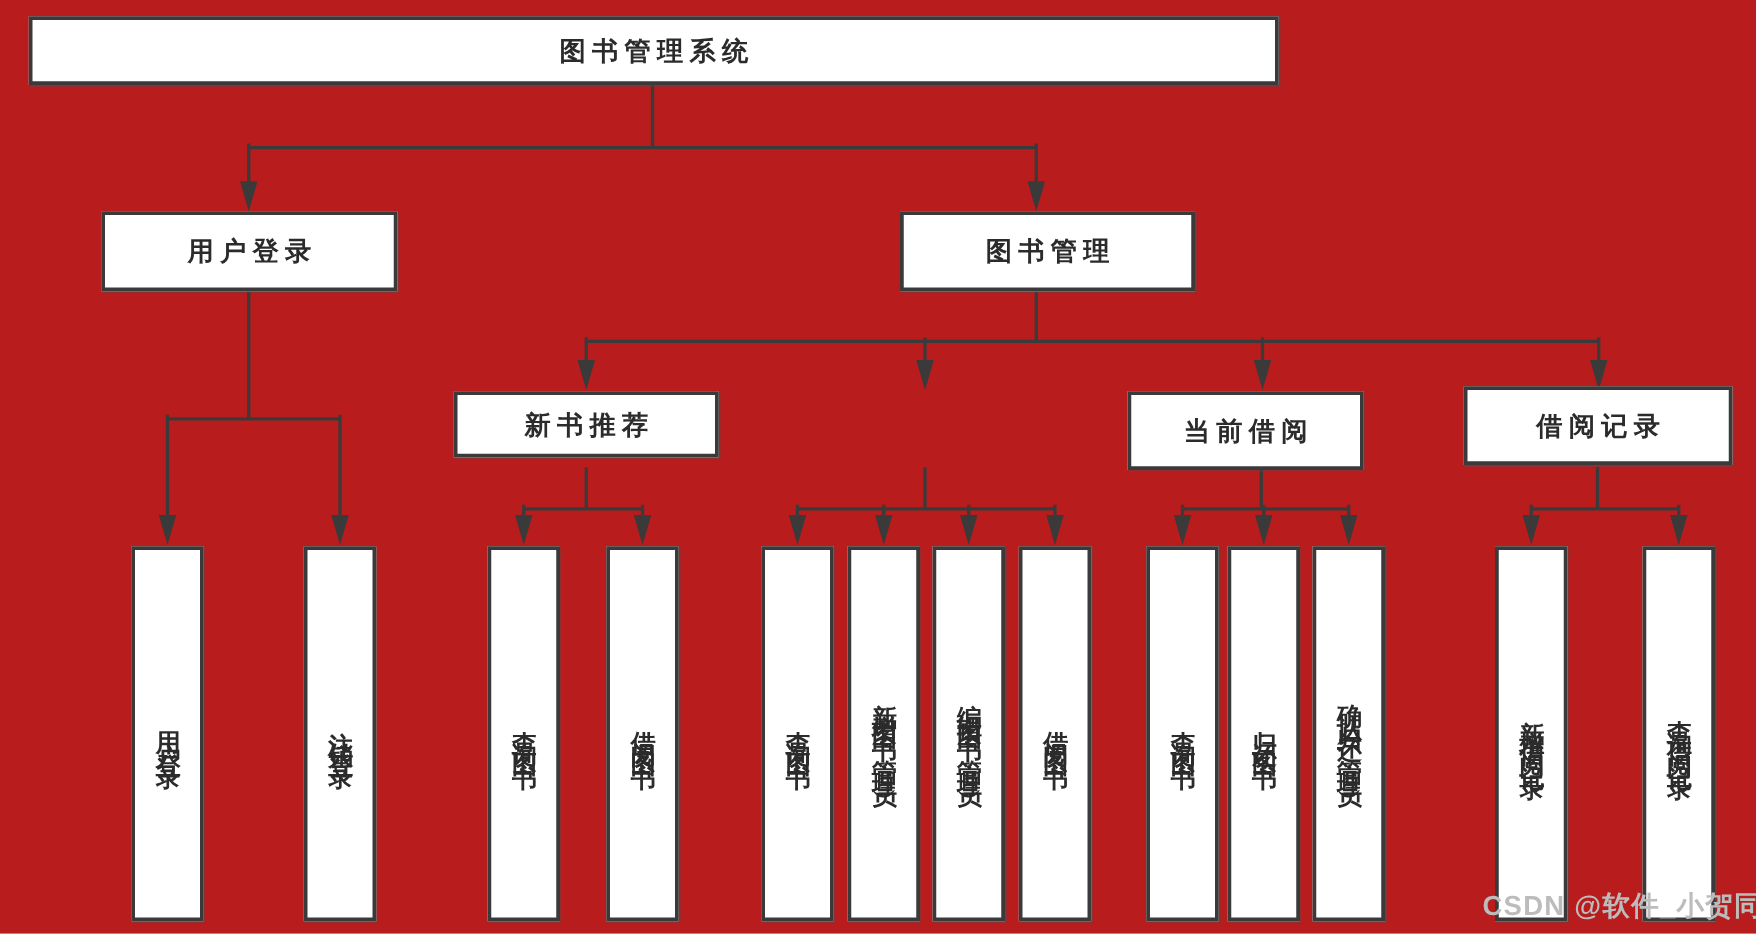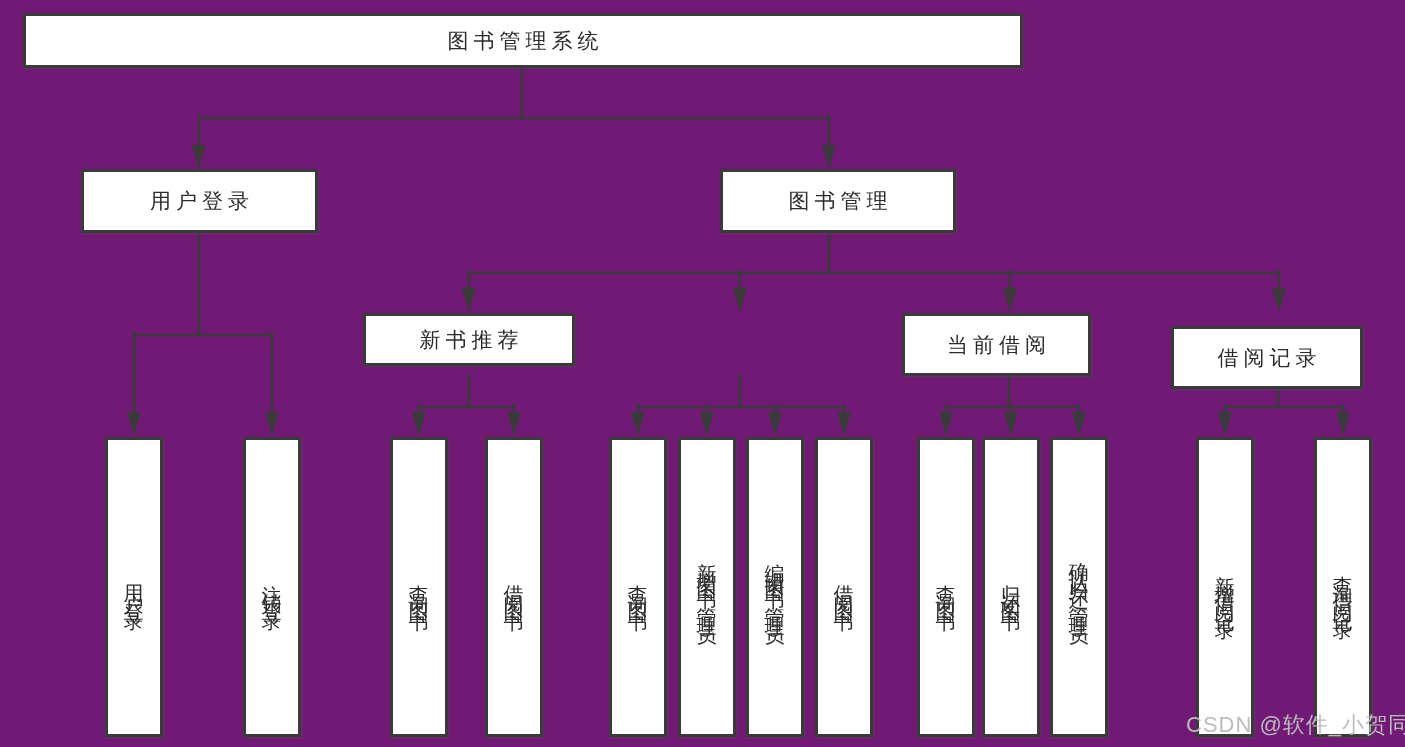--- a/index.html
+++ b/index.html
@@ -1,22 +1,23 @@
 <!DOCTYPE html>
 <html><head>
 <meta charset="utf-8">
 <style>
   html, body { margin: 0; padding: 0; background: #ffffff; }
   .stage {
     position: relative;
     width: 1405px;
     height: 747px;
-    background: #701a75;
+    background: #b91c1c;
     font-family: "Liberation Sans", "DejaVu Sans", sans-serif;
     overflow: hidden;
+    font-weight: bold;
   }
   svg.wires { position: absolute; left: 0; top: 0; z-index: 1; }
   .node {
     position: absolute;
     box-sizing: border-box;
     background: #ffffff;
     border: 3px solid #3a3a3a;
     box-shadow: 1.5px 1.5px 0 rgba(80,80,80,0.35);
     display: flex;
     align-items: center;
@@ -80,21 +81,21 @@
     </g>
   </svg>
 
   <div class="node h" style="left:23px; top:13px; width:1000px; height:55px">图书管理系统</div>
 
   <div class="node h" style="left:81px; top:169px; width:237px; height:64px">用户登录</div>
   <div class="node h" style="left:720px; top:169px; width:236px; height:64px">图书管理</div>
 
   <div class="node h" style="left:363px; top:313px; width:212px; height:53px">新书推荐</div>
   <div class="node h" style="left:902px; top:313px; width:189px; height:63px">当前借阅</div>
-  <div class="node h" style="left:1171px; top:326px; width:192px; height:63px">借阅记录</div>
+  <div class="node h" style="left:1171px; top:309px; width:215px; height:63px">借阅记录</div>
 
   <div class="node v" style="left:105px; top:437px; width:58px; height:300px">用户登录</div>
   <div class="node v" style="left:243px; top:437px; width:58px; height:300px">注销登录</div>
 
   <div class="node v" style="left:390px; top:437px; width:58px; height:300px">查询图书</div>
   <div class="node v" style="left:485px; top:437px; width:58px; height:300px">借阅图书</div>
 
   <div class="node v" style="left:609px; top:437px; width:58px; height:300px">查询图书</div>
   <div class="node v" style="left:678px; top:437px; width:58px; height:300px">新增图书（管理员）</div>
   <div class="node v" style="left:746px; top:437px; width:58px; height:300px">编辑图书（管理员）</div>

